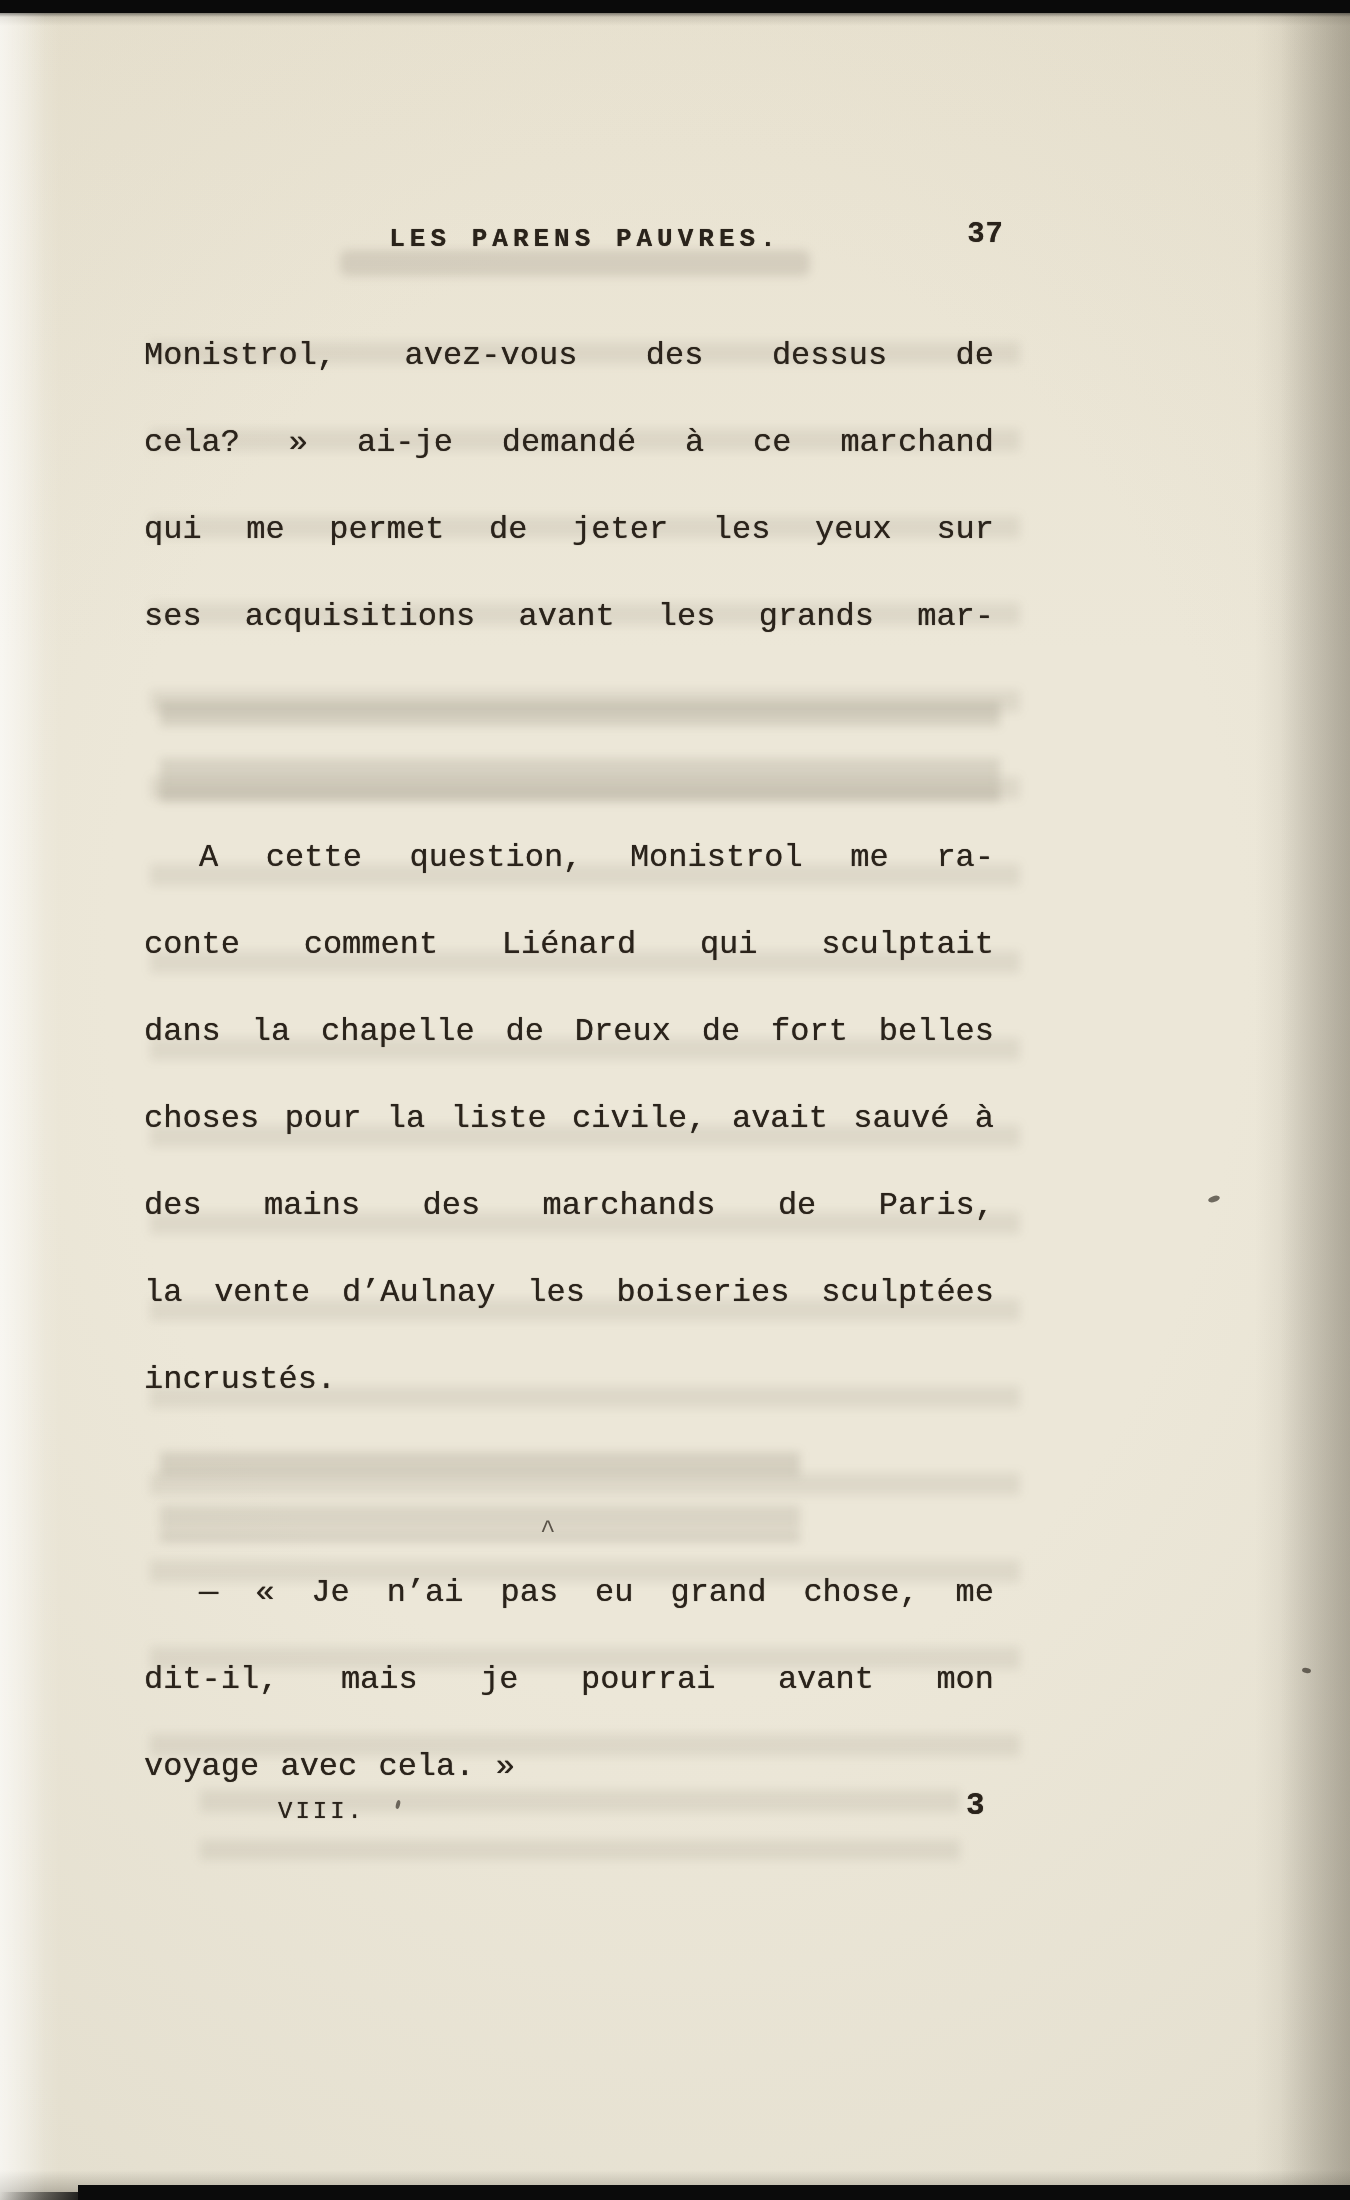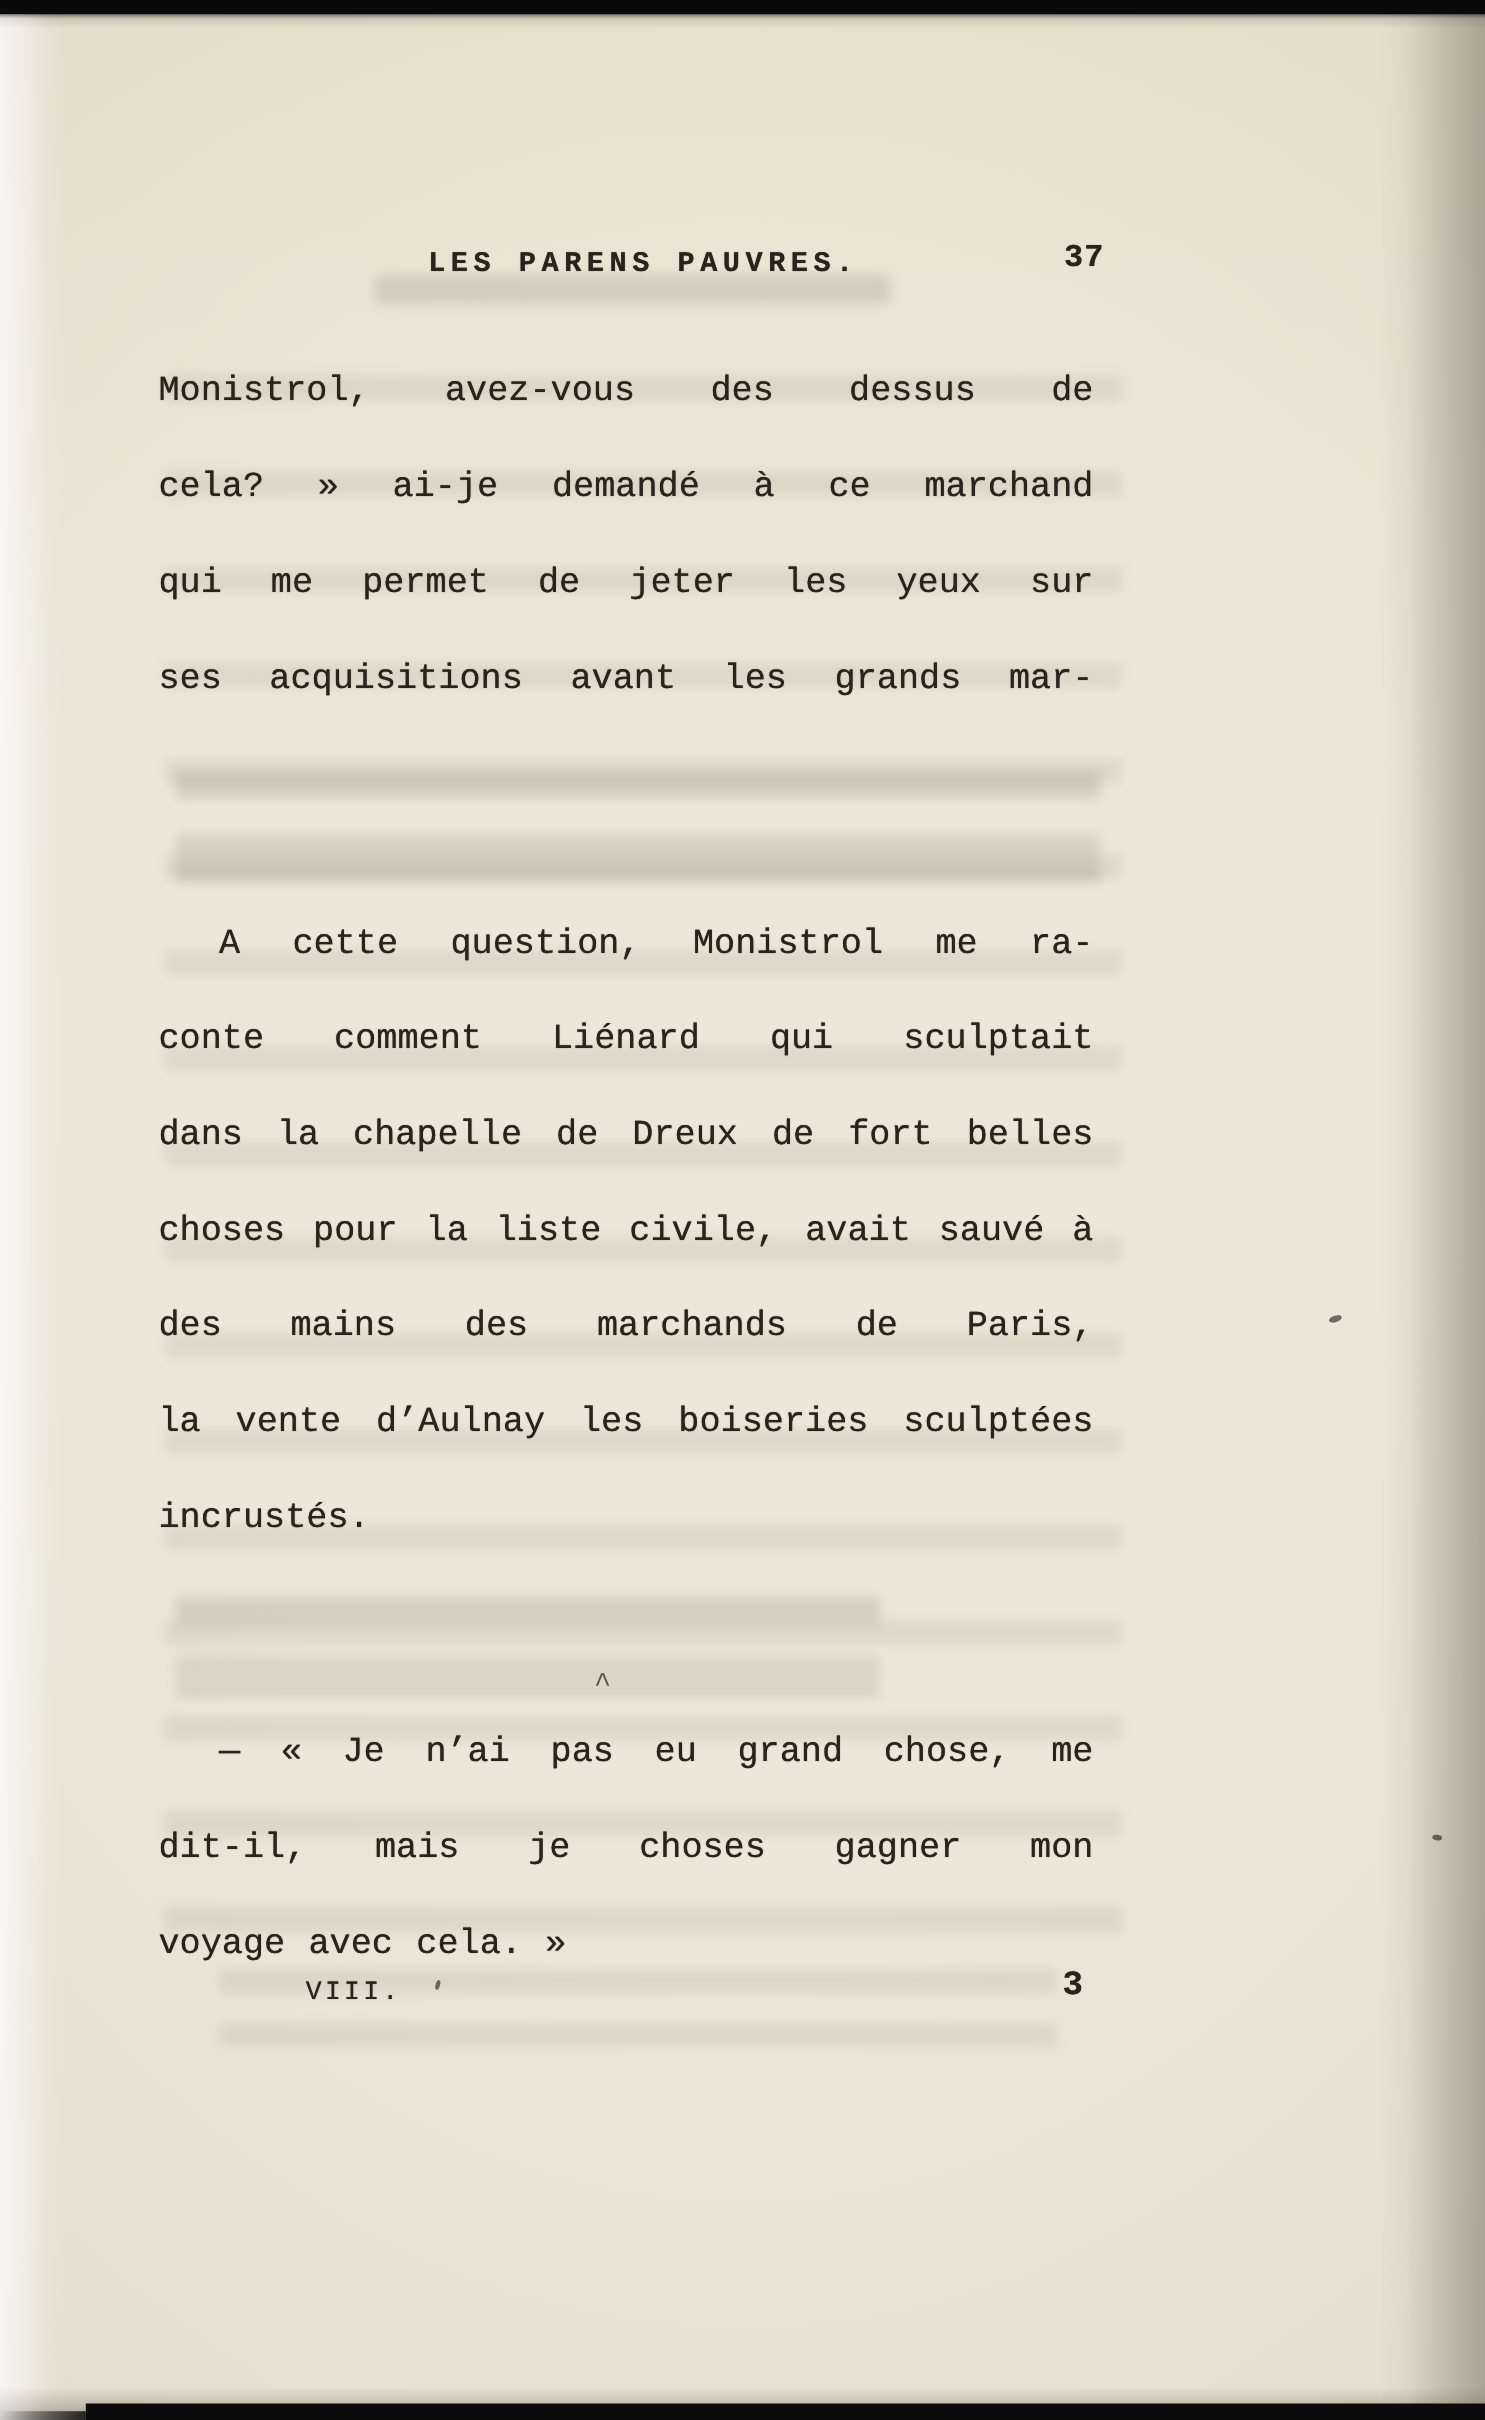--- a/index.html
+++ b/index.html
@@ -127,21 +127,21 @@
     <div class="line">choses pour la liste civile, avait sauvé à</div>
     <div class="line">des mains des marchands de Paris,</div>
     <div class="line">la vente d’Aulnay les boiseries sculptées</div>
     <div class="line last">incrustés.</div>
   </div>
 
   <span class="stray-caret">^</span>
 
   <div class="para ink" id="p3">
     <div class="line indent">— « Je n’ai pas eu grand chose, me</div>
-    <div class="line">dit-il, mais je choses gagner mon</div>
+    <div class="line">dit-il, mais je pourrai avant mon</div>
     <div class="line last">voyage avec cela. »</div>
   </div>
 
   <div class="footer-row ink">
     <span class="signature-mark">VIII.</span>
     <span class="sheet-number">3</span>
   </div>
 
   <div class="speck speck-a"></div>
   <div class="speck speck-b"></div>

